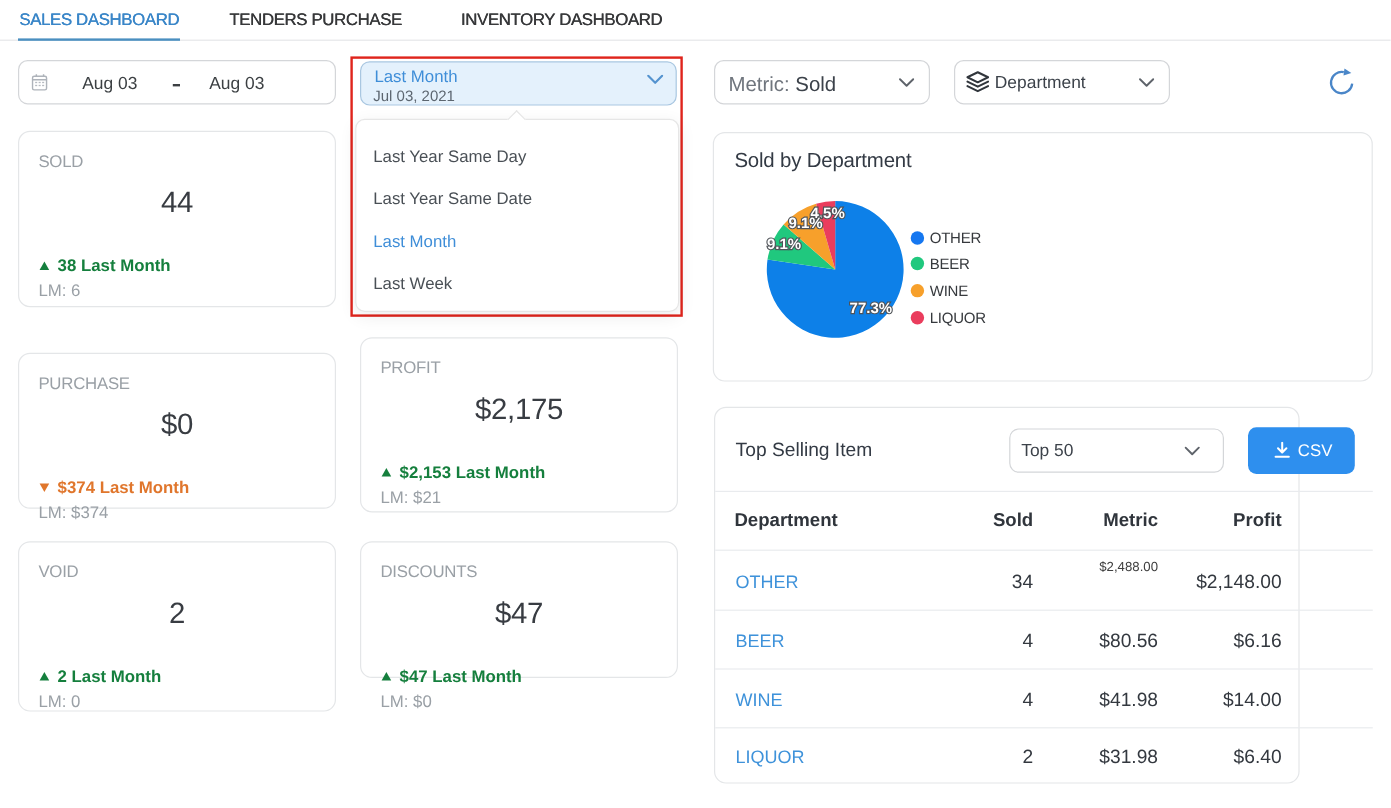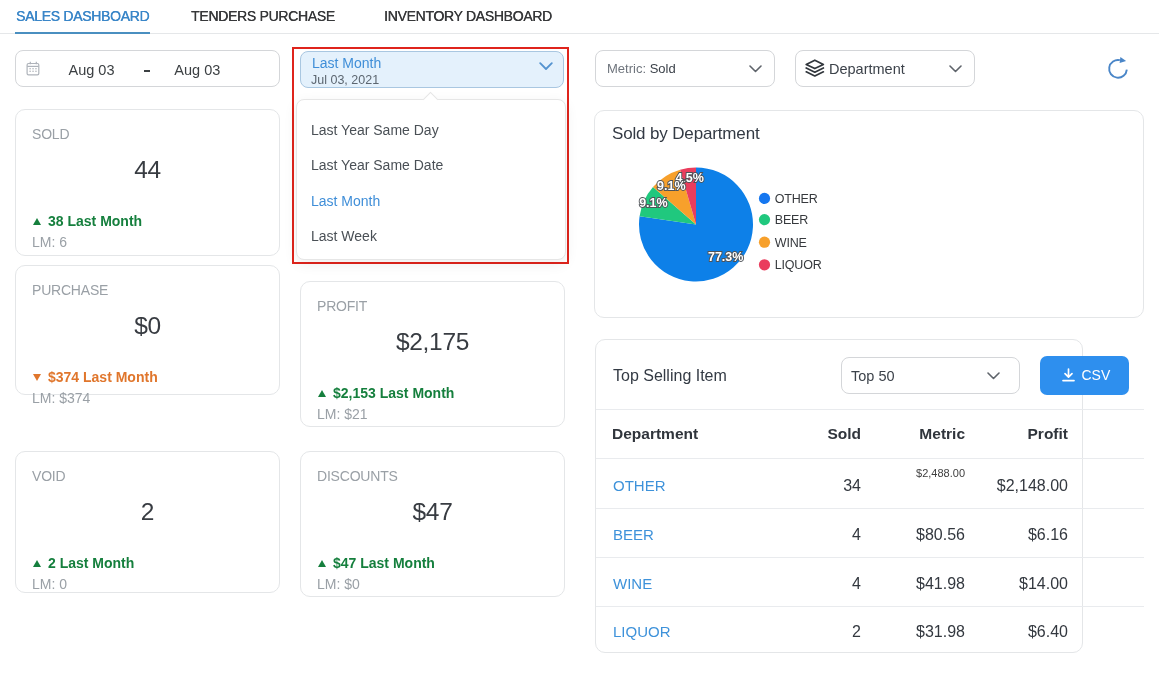--- a/index.html
+++ b/index.html
@@ -44,47 +44,47 @@
 <div class="abs" style="left:91.5px;top:61.5px;transform:translateX(-50%);font-size:14.5px;color:#3c4043;">Aug 03</div>
 <div class="abs" style="left:144.2px;top:69.5px;width:6px;height:2px;background:#3c4043;"></div>
 <div class="abs" style="left:197.3px;top:61.5px;transform:translateX(-50%);font-size:14.5px;color:#3c4043;">Aug 03</div>
 
 <div class="card" style="left:15px;top:109px;width:265px;height:147px;">
   <div class="ctitle">SOLD</div>
   <div class="cnum">44</div>
   <div class="cdelta up"><span class="tri-up"></span>38 Last Month</div>
   <div class="clm">LM: 6</div>
 </div>
-<div class="card" style="left:15px;top:265px;width:265px;height:130px;">
+<div class="card" style="left:15px;top:294px;width:265px;height:130px;">
   <div class="ctitle">PURCHASE</div>
   <div class="cnum" style="top:45.5px;">$0</div>
   <div class="cdelta down"><span class="tri-down"></span>$374 Last Month</div>
   <div class="clm">LM: $374</div>
 </div>
 <div class="card" style="left:300px;top:281px;width:265px;height:146px;">
   <div class="ctitle">PROFIT</div>
   <div class="cnum" style="top:45.5px;">$2,175</div>
   <div class="cdelta up"><span class="tri-up"></span>$2,153 Last Month</div>
   <div class="clm">LM: $21</div>
 </div>
 <div class="card" style="left:15px;top:451px;width:265px;height:142px;">
   <div class="ctitle">VOID</div>
   <div class="cnum" style="top:45.5px;">2</div>
   <div class="cdelta up"><span class="tri-up"></span>2 Last Month</div>
   <div class="clm">LM: 0</div>
 </div>
-<div class="card" style="left:300px;top:451px;width:265px;height:146px;">
+<div class="card" style="left:300px;top:451px;width:265px;height:114px;">
   <div class="ctitle">DISCOUNTS</div>
   <div class="cnum" style="top:45.5px;">$47</div>
   <div class="cdelta up"><span class="tri-up"></span>$47 Last Month</div>
   <div class="clm">LM: $0</div>
 </div>
 
 <div class="sel" style="left:595px;top:50px;width:180px;height:37px;"></div>
-<div class="abs" style="left:607px;top:60.5px;font-size:13px;color:#6f757d;">Metric: <span style="color:#3c424a;">Sold</span></div>
+<div class="abs" style="left:607px;top:60.5px;font-size:17px;color:#6f757d;">Metric: <span style="color:#3c424a;">Sold</span></div>
 <svg class="abs" style="left:749px;top:65px;" width="13" height="8" viewBox="0 0 13 8">
     <polyline points="1,1 6.5,6.5 12,1" fill="none" stroke="#5f646b" stroke-width="1.6" stroke-linecap="round" stroke-linejoin="round"></polyline>
   </svg>
 
 <div class="sel" style="left:795px;top:50px;width:180px;height:37px;"></div>
 <svg class="abs" style="left:805px;top:59px;" width="20" height="18" viewBox="0 0 20 18">
   <path d="M9.8 1.2 L18.4 5.4 L9.8 9.6 L1.2 5.4 Z" fill="none" stroke="#31363c" stroke-width="1.7" stroke-linejoin="round" stroke-linecap="round"></path>
   <path d="M1.2 9 L9.8 13.2 L18.4 9" fill="none" stroke="#31363c" stroke-width="1.7" stroke-linejoin="round" stroke-linecap="round"></path>
   <path d="M1.2 12.8 L9.8 17 L18.4 12.8" fill="none" stroke="#31363c" stroke-width="1.7" stroke-linejoin="round" stroke-linecap="round"></path>
 </svg>

